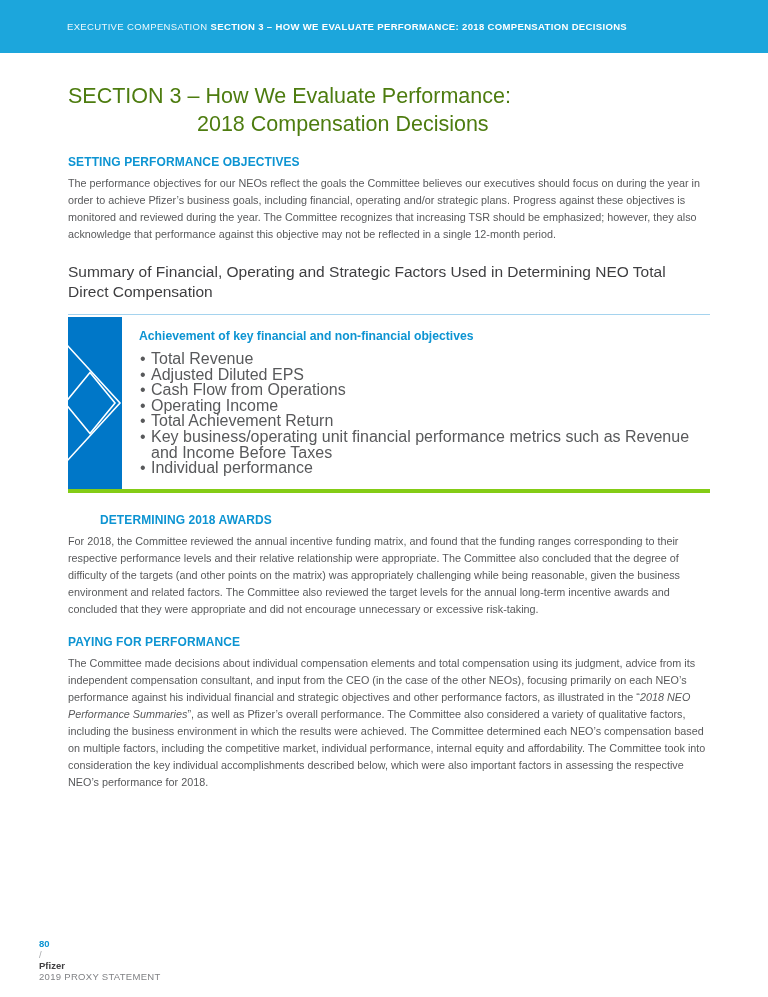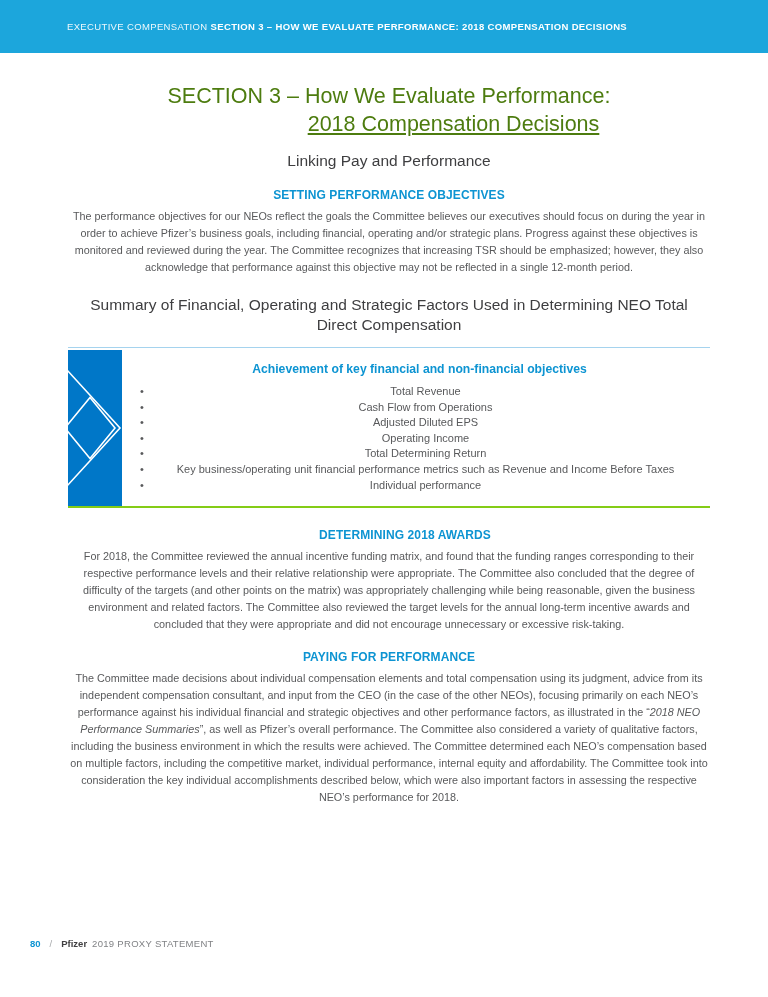--- a/index.html
+++ b/index.html
@@ -5,21 +5,20 @@
   * { box-sizing: border-box; }
   html, body { margin: 0; padding: 0; background: #ffffff; }
   body { font-family: "Liberation Sans", sans-serif; -webkit-font-smoothing: antialiased; }
 
   .page {
     position: relative;
     width: 768px;
     height: 997px;
     background: #ffffff;
     overflow: hidden;
-    text-align: center;
   }
 
   
   .banner {
     height: 53px;
     background: #1CA6DC;
     display: flex;
     align-items: center;
     padding-left: 67px;
   }
@@ -38,21 +37,21 @@
   }
 
   
   .doc-title {
     margin-top: 29px;
     color: #4d7c0f;
     font-size: 21.5px;
     line-height: 28px;
     font-weight: 400;
   }
-  .doc-title .line2 { margin-left: 129px; text-decoration: underline; }
+  .doc-title .line2 { margin-left: 129px; }
 
   
   .section-heading {
     color: #3E3E40;
     font-weight: 400;
     font-size: 15.5px;
     line-height: 20px;
     margin: 13px 0 0 0;
   }
 
@@ -74,21 +73,21 @@
   .body-para .italic { font-style: italic; }
 
   
   .factors-box {
     margin-top: 12px;
     border-top: 1px solid #A5D3EE;
     padding-top: 2px;
   }
   .factors-inner {
     display: flex;
-    border-bottom: 2px solid #84cc16;
+    border-bottom: 4px solid #84cc16;
   }
   .chevron-panel {
     flex: 0 0 54px;
     background: #0077C8;
     position: relative;
     overflow: hidden;
   }
   .chevron-panel svg {
     position: absolute;
     top: 50%;
@@ -105,41 +104,42 @@
     font-size: 12.2px;
     margin: 2px 0 8px 0;
   }
   .factors-list {
     list-style: none;
     margin: 0;
     padding: 0;
   }
   .factors-list li {
     color: #58595B;
-    font-size: 11px;
+    font-size: 16px;
     line-height: 15.6px;
     padding-left: 12px;
     position: relative;
   }
   .factors-list li::before {
     content: "\2022";
     position: absolute;
     left: 1px;
     color: #58595B;
   }
 
   
   .footer {
     position: absolute;
     left: 30px;
     top: 938px;
     font-size: 9.5px;
     display: flex;
     align-items: baseline;
     white-space: nowrap;
+    flex-direction: column;
   }
   .footer .page-num { color: #0D94D2; font-weight: 700; }
   .footer .sep { color: #A7A9AC; margin: 0 9px; }
   .footer .brand { color: #414042; font-weight: 700; margin-right: 5px; }
   .footer .label { color: #808285; letter-spacing: 0.3px; }
 </style>
 </head>
 <body>
 
 <div class="page">
@@ -150,43 +150,42 @@
     </div>
   </div>
 
   <div class="content">
 
     <div class="doc-title">
       <div class="line1">SECTION 3 – How We Evaluate Performance:</div>
       <div class="line2">2018 Compensation Decisions</div>
     </div>
 
-    <h2 class="section-heading">Linking Pay and Performance</h2>
 
     <h3 class="blue-heading">SETTING PERFORMANCE OBJECTIVES</h3>
     <p class="body-para">The performance objectives for our NEOs reflect the goals the Committee believes our executives should focus on during the year in order to achieve Pfizer’s business goals, including financial, operating and/or strategic plans. Progress against these objectives is monitored and reviewed during the year. The Committee recognizes that increasing TSR should be emphasized; however, they also acknowledge that performance against this objective may not be reflected in a single 12-month period.</p>
 
     <h2 class="section-heading" style="margin-top:19px;">Summary of Financial, Operating and Strategic Factors Used in Determining NEO Total Direct Compensation</h2>
 
     <div class="factors-box">
       <div class="factors-inner">
         <div class="chevron-panel">
           <svg width="54" height="155" viewBox="0 0 54 155" aria-hidden="true">
             <polyline points="-6,14 52,77.5 -6,141" fill="none" stroke="#ffffff" stroke-width="1.6"></polyline>
             <polygon points="-3,77.5 22,47 47,77.5 22,108" fill="none" stroke="#ffffff" stroke-width="1.6"></polygon>
           </svg>
         </div>
         <div class="factors-content">
           <div class="factors-heading">Achievement of key financial and non-financial objectives</div>
           <ul class="factors-list" id="factors-list">
               <li>Total Revenue</li>
+              <li>Adjusted Diluted EPS</li>
               <li>Cash Flow from Operations</li>
-              <li>Adjusted Diluted EPS</li>
               <li>Operating Income</li>
-              <li>Total Determining Return</li>
+              <li>Total Achievement Return</li>
               <li>Key business/operating unit financial performance metrics such as Revenue and Income Before Taxes</li>
               <li>Individual performance</li>
             </ul>
         </div>
       </div>
     </div>
 
     <h3 class="blue-heading" style="margin-top:20px;padding-left:32px;">DETERMINING 2018 AWARDS</h3>
     <p class="body-para">For 2018, the Committee reviewed the annual incentive funding matrix, and found that the funding ranges corresponding to their respective performance levels and their relative relationship were appropriate. The Committee also concluded that the degree of difficulty of the targets (and other points on the matrix) was appropriately challenging while being reasonable, given the business environment and related factors. The Committee also reviewed the target levels for the annual long-term incentive awards and concluded that they were appropriate and did not encourage unnecessary or excessive risk-taking.</p>
 

